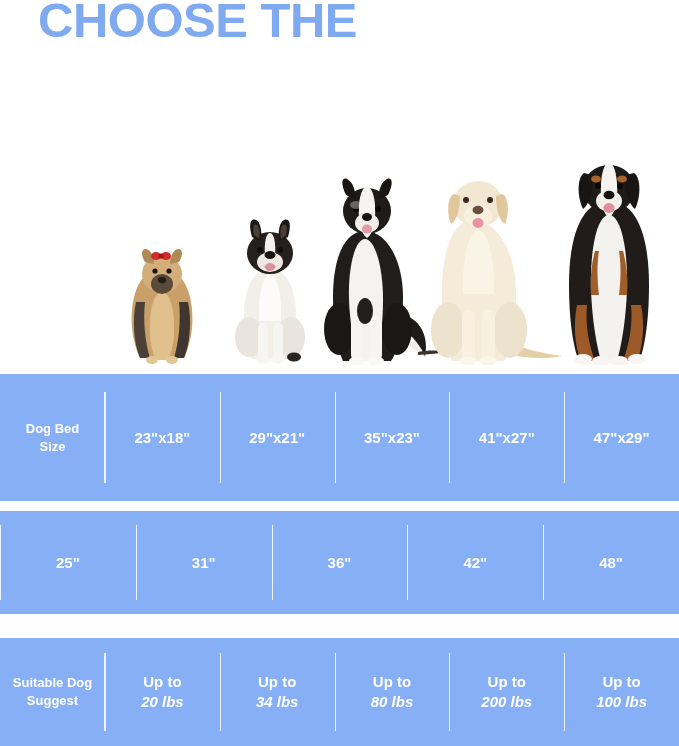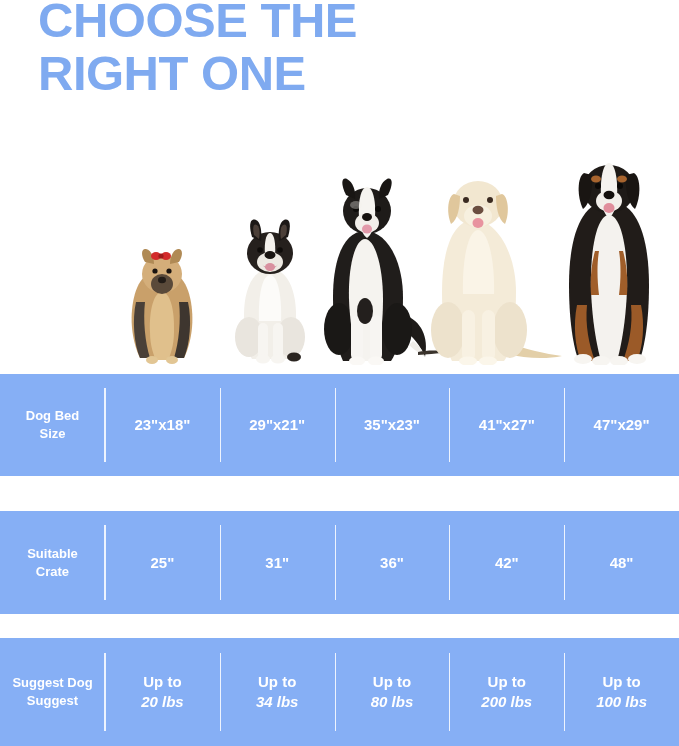--- a/index.html
+++ b/index.html
@@ -48,21 +48,21 @@
 
   
   .band {
     position: absolute;
     left: 0;
     width: 679px;
     background: #86AFF5;
     display: flex;
     align-items: stretch;
   }
-  #band-bed  { top: 374px; height: 102px; }
+  #band-bed  { top: 374px; height: 127px; }
   #band-crate{ top: 511px; height: 103px; }
   #band-weight{ top: 638px; height: 108px; }
 
   .row-label {
     width: 105px;
     flex: 0 0 105px;
     display: flex;
     align-items: center;
     justify-content: center;
     text-align: center;
@@ -98,21 +98,20 @@
   .row-label { position: relative; }
   .row-label::after { left: auto; right: 0; }
   .cell-text { display: block; }
   .cell-text .l2 { display: block; font-style: italic; }
 </style>
 </head>
 <body>
 
 <div id="title-block">
   <div class="title-line">CHOOSE THE</div>
-  <div class="title-line">RIGHT ONE</div>
 </div>
 
 <div id="dogs-row">
 
   <div class="dog-figure" style="left:112px;">
     <svg width="100" height="125" viewBox="0 0 100 125">
       <g>
 
         <path d="M50 30 C30 30 22 48 20 70 C18 92 24 110 28 118 L72 118 C76 110 82 92 80 70 C78 48 70 30 50 30 Z" fill="#C9A06A"></path>
 
@@ -306,47 +305,41 @@
   </div>
   <div class="cell">
     <span class="cell-text"><span>41"x27"</span></span>
   </div>
   <div class="cell">
     <span class="cell-text"><span>47"x29"</span></span>
   </div>
 </div>
 
 <div class="band" id="band-crate">
-  <div class="row-label">
-    <span>
-      <span>Suitable</span><br>
-      <span>Crate</span>
-    </span>
-  </div>
   <div class="cell">
     <span class="cell-text"><span>25"</span></span>
   </div>
   <div class="cell">
     <span class="cell-text"><span>31"</span></span>
   </div>
   <div class="cell">
     <span class="cell-text"><span>36"</span></span>
   </div>
   <div class="cell">
     <span class="cell-text"><span>42"</span></span>
   </div>
   <div class="cell">
     <span class="cell-text"><span>48"</span></span>
   </div>
 </div>
 
 <div class="band" id="band-weight">
   <div class="row-label">
     <span>
-      <span>Suggest Dog</span><br>
+      <span>Suitable Dog</span><br>
       <span>Suggest</span>
     </span>
   </div>
   <div class="cell">
     <span class="cell-text">
       <span>Up to</span>
       <span class="l2">20 lbs</span>
     </span>
   </div>
   <div class="cell">

